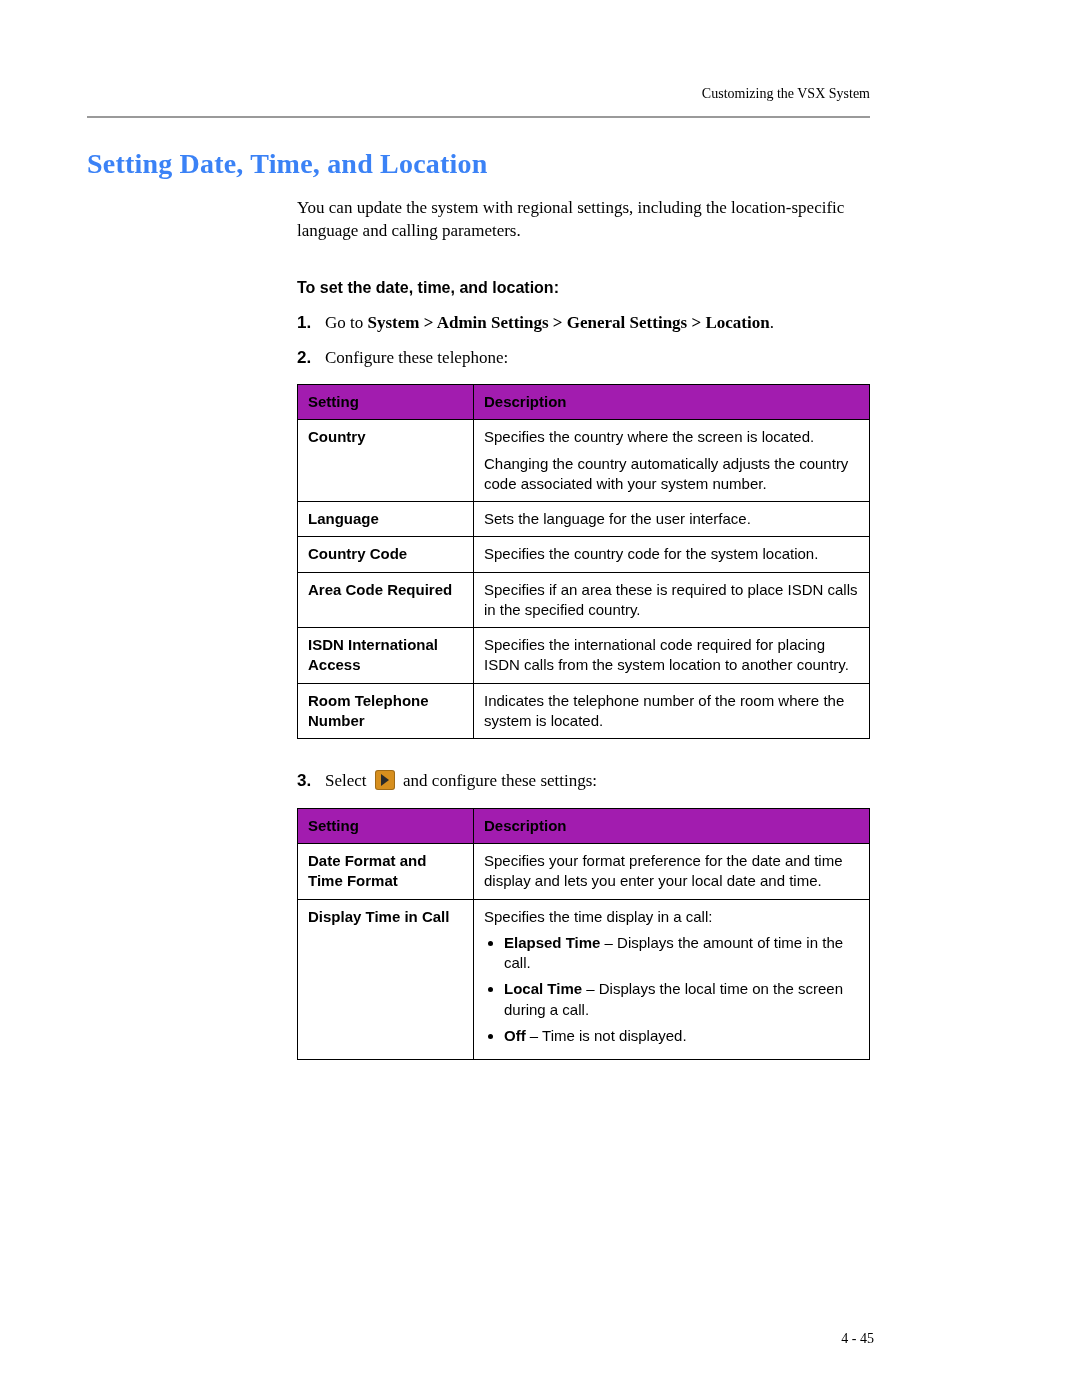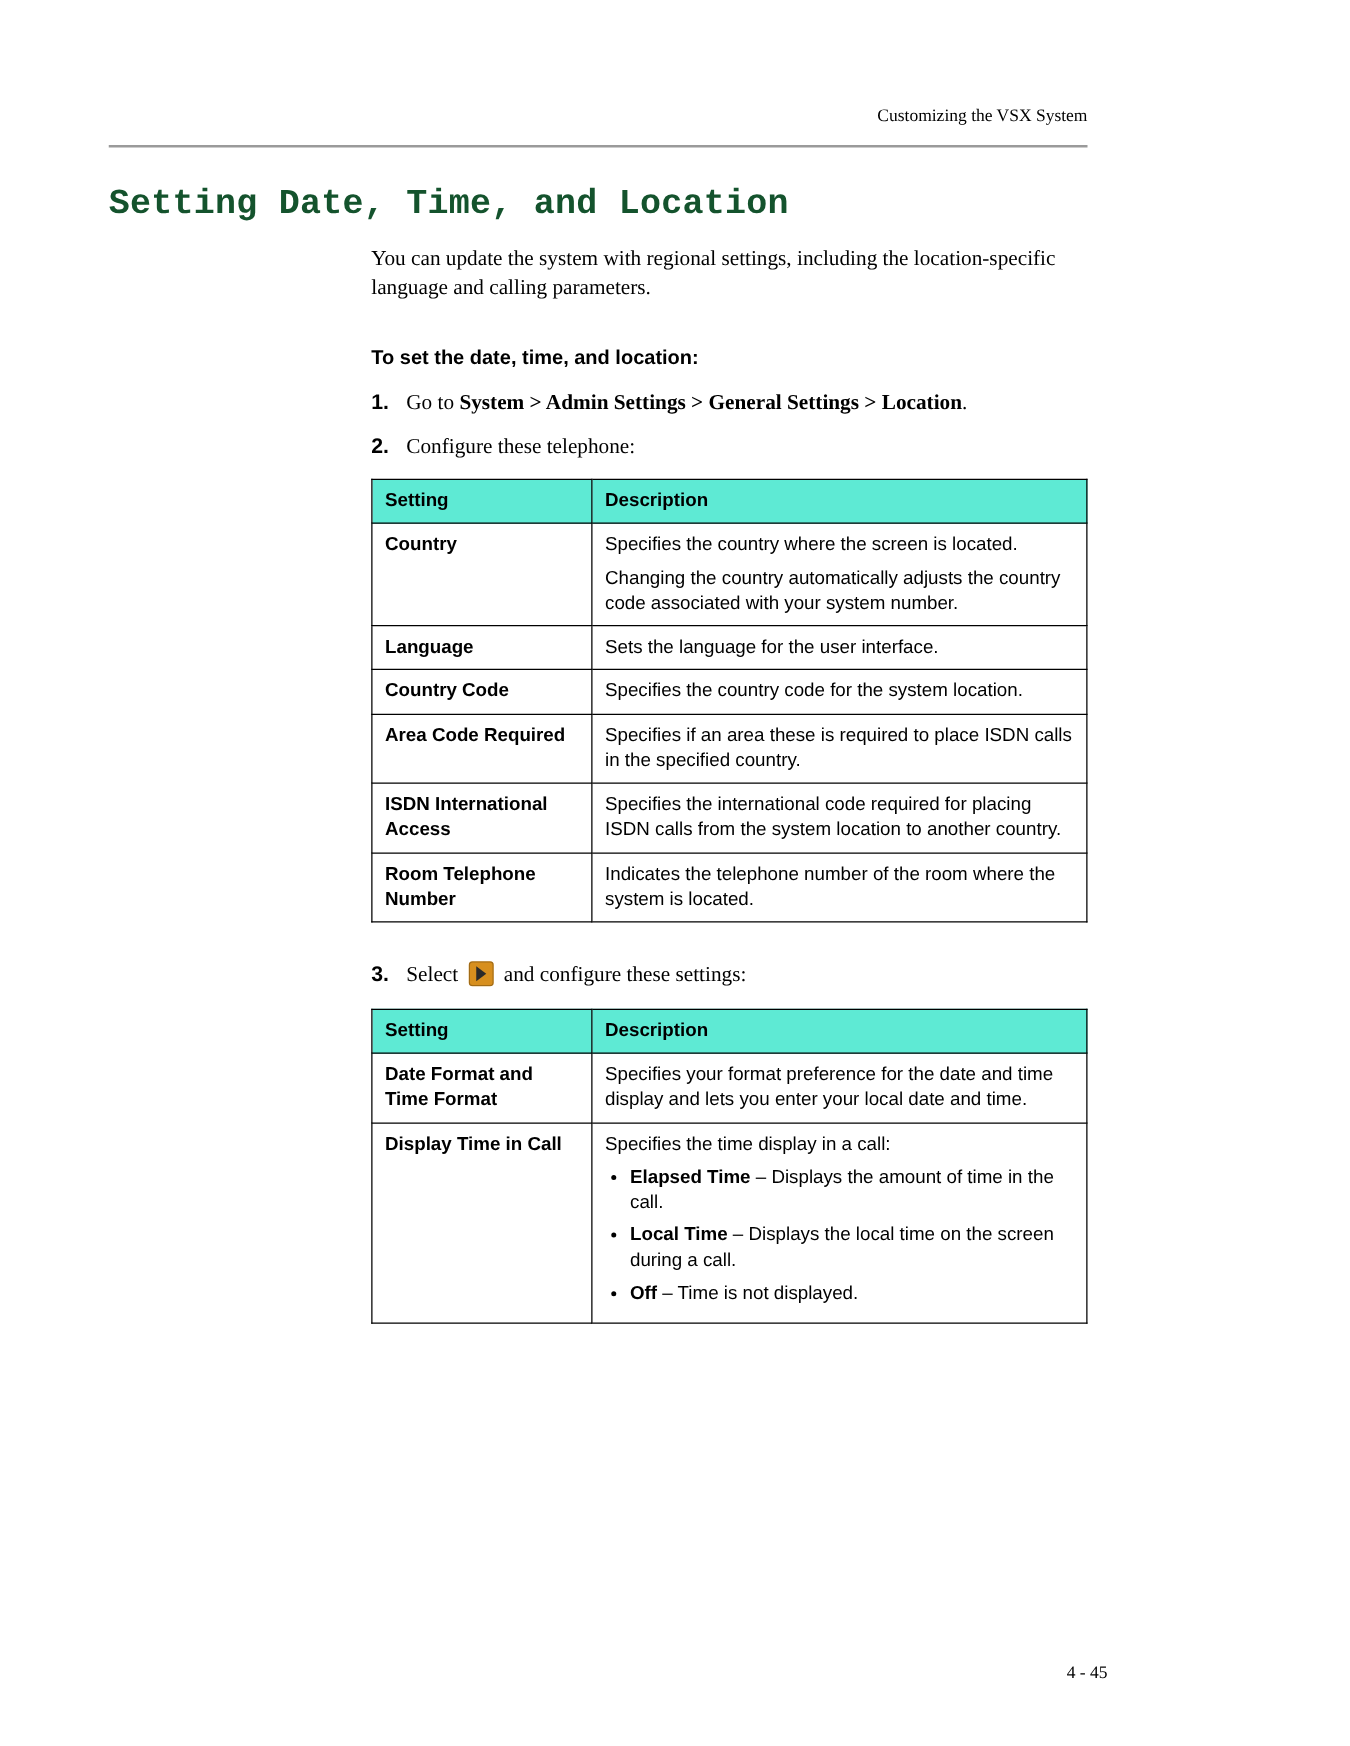--- a/index.html
+++ b/index.html
@@ -21,24 +21,24 @@
     font-size: 14px;
     text-align: right;
     margin-bottom: 14px;
   }
   .top-rule {
     border: none;
     border-top: 2px solid #9a9a9a;
     margin: 0 0 30px 0;
   }
   h2.section-title {
-    font-family: Liberation Mono, monospace;
+    font-family: Liberation Serif, serif;
     font-size: 28px;
     font-weight: bold;
-    color: #14532d;
+    color: #3b82f6;
     margin: 0 0 12px 0;
     letter-spacing: 0.2px;
   }
   .intro {
     font-size: 17px;
     margin-left: 210px;
     line-height: 1.35;
     margin-bottom: 36px;
   }
   h4.procedure-title {
@@ -94,21 +94,21 @@
     margin: 14px 0 30px 0;
   }
   table.settings th, table.settings td {
     border: 1px solid #000;
     padding: 7px 10px;
     vertical-align: top;
     text-align: left;
     line-height: 1.35;
   }
   table.settings th {
-    background: #5eead4;
+    background: #a21caf;
     font-weight: bold;
   }
   table.settings td.col-setting {
     font-weight: bold;
     width: 155px;
   }
   table.settings td p {
     margin: 0 0 6px 0;
   }
   table.settings td p:last-child { margin-bottom: 0; }
@@ -120,21 +120,21 @@
   }
   .desc-list li { margin-bottom: 6px; }
   .desc-list li b { font-weight: bold; }
 
   .table-wrap {
     margin-left: 210px;
   }
 
   .page-number {
     position: absolute;
-    right: 194px;
+    right: 206px;
     bottom: 50px;
     font-family: "Palatino Linotype", Georgia, serif;
     font-size: 14px;
   }
 </style>
 </head>
 <body>
 
 <div class="page">
 

